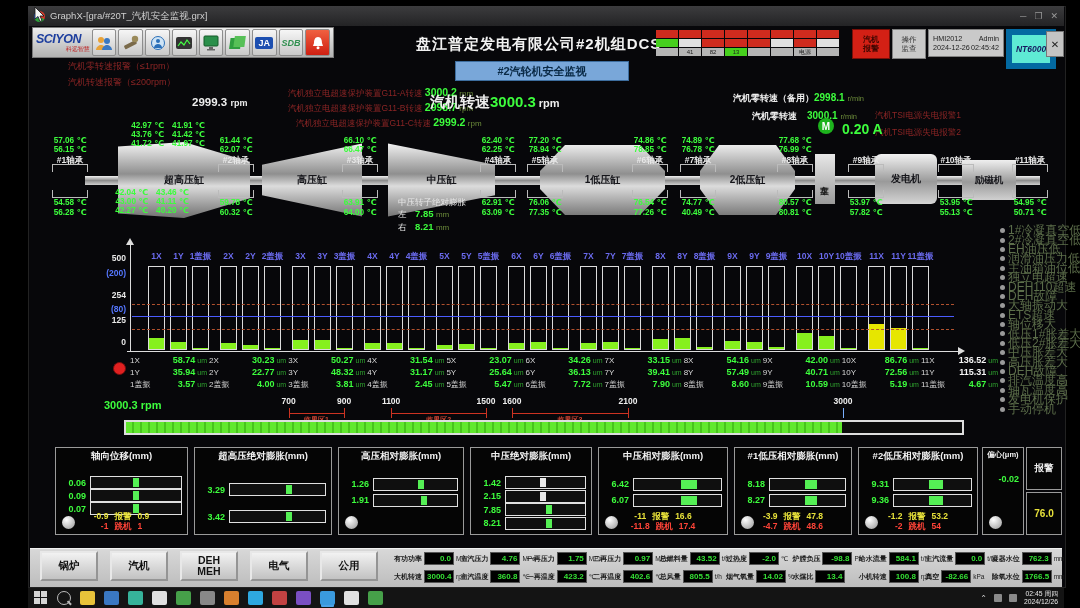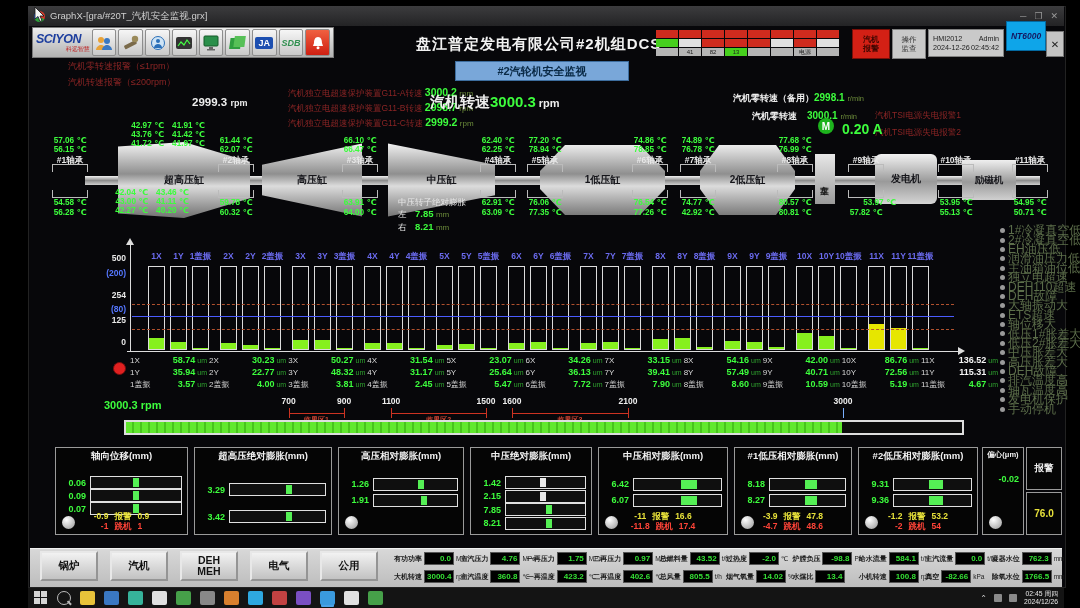--- a/index.html
+++ b/index.html
@@ -37,21 +37,21 @@
   .hcell{width:22px;height:8px;font-size:6px;line-height:8px;text-align:center;color:#222;overflow:hidden;}
   .hc-r{background:#cf2b1e;} .hc-g{background:#46d01e;} .hc-w{background:#e0e0e0;} .hc-k{background:#b5b5b5;}
   .alarm-btn{left:852px;top:29px;width:36px;height:28px;background:#d32015;border:1px solid #7a0f08;
              color:#3d0600;font-size:8px;font-weight:bold;display:flex;flex-direction:column;
              align-items:center;justify-content:center;line-height:1.15;}
   .mode-btn{left:892px;top:29px;width:32px;height:28px;background:#c9c9c9;border:1px solid #808080;
             color:#333;font-size:7.5px;display:flex;flex-direction:column;align-items:center;justify-content:center;line-height:1.2;}
   .hmi-box{left:928px;top:29px;width:76px;height:28px;background:#c9c9c9;border:1px solid #808080;color:#1d1d1d;
            font-size:7.2px;display:flex;flex-direction:column;justify-content:center;padding:0 4px;box-sizing:border-box;line-height:1.3;}
   .hmi-box .r{display:flex;justify-content:space-between;}
-  .brand{left:1006px;top:21px;width:38px;height:28px;background:#0ea5e9;border:1px solid #0369a1;color:#16165e;
+  .brand{left:1006px;top:29px;width:38px;height:28px;background:#5eead4;border:6px solid #0369a1;color:#16165e;
          font-size:8.5px;font-weight:bold;font-style:italic;display:flex;align-items:center;justify-content:center;}
   .close-btn{left:1046px;top:31px;width:16px;height:24px;background:#c4c4c4;border:1px solid #777;color:#222;
              font-size:10px;font-weight:bold;display:flex;align-items:center;justify-content:center;}
 
   
   .tab{left:455px;top:61px;width:172px;height:18px;background:#79a7d9;border:1px solid #3d6d9e;
        color:#092945;font-size:11px;font-weight:bold;display:flex;align-items:center;justify-content:center;}
   .dkred{color:#8b2525;}
   .grn{color:#3dfd3d;font-weight:bold;}
   .wht{color:#eee;font-weight:bold;}
@@ -307,21 +307,21 @@
 <div class="abs dkred nw" style="left:68px;top:76px;font-size:9px;">汽机转速报警（≤200rpm）</div>
 <div class="abs wht nw" style="left:192px;top:96px;font-size:11.5px;">
   <span>2999.3</span> <span style="font-size:9px;">rpm</span>
 </div>
 <div class="abs nw" style="left:288px;top:86px;font-size:8.5px;">
   <span class="dkred">汽机独立电超速保护装置G11-A转速</span> <span class="grn" style="font-size:10.5px;">3000.2</span> <span class="unit-dim">rpm</span>
 </div>
 <div class="abs nw" style="left:288px;top:101px;font-size:8.5px;">
   <span class="dkred">汽机独立电超速保护装置G11-B转速</span> <span class="grn" style="font-size:10.5px;">2998.7</span> <span class="unit-dim">rpm</span>
 </div>
-<div class="abs nw" style="left:288px;top:116px;font-size:8.5px;">
+<div class="abs nw" style="left:296px;top:116px;font-size:8.5px;">
   <span class="dkred">汽机独立电超速保护装置G11-C转速</span> <span class="grn" style="font-size:10.5px;">2999.2</span> <span class="unit-dim">rpm</span>
 </div>
 <div class="abs nw" style="left:430px;top:93px;">
   <span class="wht" style="font-size:15px;">汽机转速</span><span class="grn" style="font-size:15px;">3000.3</span> <span class="wht" style="font-size:11px;">rpm</span>
 </div>
 <div class="abs nw" style="left:733px;top:92px;">
   <span class="wht" style="font-size:9px;">汽机零转速（备用）</span><span class="grn" style="font-size:10px;">2998.1</span> <span class="unit-dim" style="font-size:7.5px;">r/min</span>
 </div>
 <div class="abs nw" style="left:752px;top:109px;">
   <span class="wht" style="font-size:9px;">汽机零转速</span>　<span class="grn" style="font-size:10px;">3000.1</span> <span class="unit-dim" style="font-size:7.5px;">r/min</span>
@@ -1002,32 +1002,32 @@
     <div class="temp ctr" style="position: absolute; left: 650px; top: 135px;">74.86 ℃</div>
     <div class="temp ctr" style="position: absolute; left: 650px; top: 144px;">78.85 ℃</div>
     <div class="temp ctr" style="position: absolute; left: 650px; top: 197px;">76.54 ℃</div>
     <div class="temp ctr" style="position: absolute; left: 650px; top: 207px;">77.26 ℃</div>
     <div class="blab ctr" style="position: absolute; left: 698px; top: 155px;">#7轴承</div>
     <div class="bk bk-t" style="position: absolute; left: 698px; top: 164px;"></div>
     <div class="bk bk-b" style="position: absolute; left: 698px; top: 190px;"></div>
     <div class="temp ctr" style="position: absolute; left: 698px; top: 135px;">74.89 ℃</div>
     <div class="temp ctr" style="position: absolute; left: 698px; top: 144px;">76.78 ℃</div>
     <div class="temp ctr" style="position: absolute; left: 698px; top: 197px;">74.77 ℃</div>
-    <div class="temp ctr" style="position: absolute; left: 698px; top: 207px;">42.92 ℃</div>
+    <div class="temp ctr" style="position: absolute; left: 698px; top: 207px;">40.49 ℃</div>
     <div class="blab ctr" style="position: absolute; left: 795px; top: 155px;">#8轴承</div>
     <div class="bk bk-t" style="position: absolute; left: 795px; top: 164px;"></div>
     <div class="bk bk-b" style="position: absolute; left: 795px; top: 190px;"></div>
     <div class="temp ctr" style="position: absolute; left: 795px; top: 135px;">77.68 ℃</div>
     <div class="temp ctr" style="position: absolute; left: 795px; top: 144px;">76.99 ℃</div>
     <div class="temp ctr" style="position: absolute; left: 795px; top: 197px;">80.57 ℃</div>
     <div class="temp ctr" style="position: absolute; left: 795px; top: 207px;">80.81 ℃</div>
     <div class="blab ctr" style="position: absolute; left: 866px; top: 155px;">#9轴承</div>
     <div class="bk bk-t" style="position: absolute; left: 866px; top: 164px;"></div>
     <div class="bk bk-b" style="position: absolute; left: 866px; top: 190px;"></div>
-    <div class="temp ctr" style="position: absolute; left: 866px; top: 197px; padding-left: 27px;">53.97 ℃</div>
+    <div class="temp ctr" style="position: absolute; left: 866px; top: 197px;">53.97 ℃</div>
     <div class="temp ctr" style="position: absolute; left: 866px; top: 207px;">57.82 ℃</div>
     <div class="blab ctr" style="position: absolute; left: 956px; top: 155px;">#10轴承</div>
     <div class="bk bk-t" style="position: absolute; left: 956px; top: 164px;"></div>
     <div class="bk bk-b" style="position: absolute; left: 956px; top: 190px;"></div>
     <div class="temp ctr" style="position: absolute; left: 956px; top: 197px;">53.95 ℃</div>
     <div class="temp ctr" style="position: absolute; left: 956px; top: 207px;">55.13 ℃</div>
     <div class="blab ctr" style="position: absolute; left: 1030px; top: 155px;">#11轴承</div>
     <div class="bk bk-t" style="position: absolute; left: 1030px; top: 164px;"></div>
     <div class="bk bk-b" style="position: absolute; left: 1030px; top: 190px;"></div>
     <div class="temp ctr" style="position: absolute; left: 1030px; top: 197px;">54.95 ℃</div>

